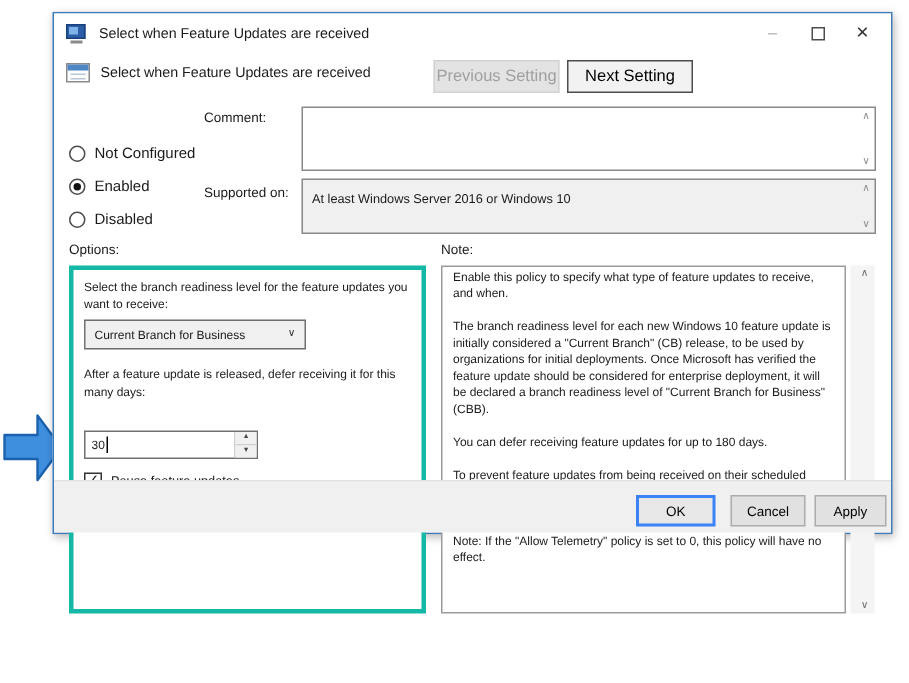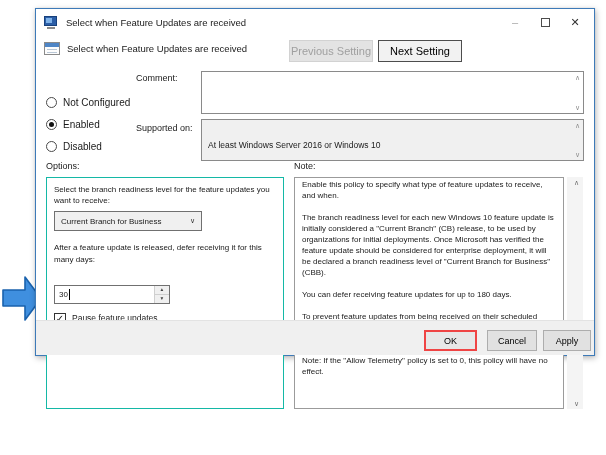--- a/index.html
+++ b/index.html
@@ -36,47 +36,47 @@
   .next-btn { left:342px; top:31px; background:#f2f2f2; color:#000; border:1px solid #4d4d4d; }
 
   
   .radio-row { position:absolute; left:10px; display:flex; gap:6px; font-size:10px;margin-top:24px; }
   .radio-circle { width:11px; height:11px; border:1px solid #4a4a4a; border-radius:50%; background:#fff; position:relative; flex:0 0 auto; }
   .radio-dot { position:absolute; left:2px; top:2px; width:5px; height:5px; border-radius:50%; background:#111; }
 
   
   .field-label { position:absolute; font-size:9px; }
   .comment-box { position:absolute; left:165px; top:62px; width:383px; height:43px; border:1px solid #8a8a8a; background:#fff; }
-  .supported-box { position:absolute; left:165px; top:110px; width:383px; height:37px; border:1px solid #8a8a8a; background:#f0f0f0; font-size:8.5px; padding:20px 6px; }
+  .supported-box { position:absolute; left:165px; top:110px; width:383px; height:37px; border:1px solid #8a8a8a; background:#f0f0f0; font-size:8.5px; padding:7px 6px; }
   .va { position:absolute; right:3px; font-size:7px; color:#8f8f8f; line-height:1; }
   .va.up { top:2px; } .va.down { bottom:2px; }
 
   
   .section-label { position:absolute; font-size:9px; }
-  .options-panel { position:absolute; left:10px; top:168px; width:238px; height:232px; border:1px solid #14b8a6; background:#fff; padding:6px 7px; font-size:8px; line-height:1.4; }
+  .options-panel { position:absolute; left:10px; top:168px; width:238px; height:232px; border:3px solid #14b8a6; background:#fff; padding:6px 7px; font-size:8px; line-height:1.4; }
   .combobox { margin-top:5px; width:148px; height:20px; border:1px solid #707070; background:#f0f0f0; display:flex; align-items:center; padding:0 6px; font-size:8px; }
   .combobox .chev { margin-left:auto; font-size:7px; color:#333; }
   .defer-prompt { margin-top:11px; }
   .spinbox { margin-top:20px; width:116px; height:19px; border:1px solid #707070; background:#fff; position:relative; display:flex; align-items:center; padding-left:4px; font-size:8px; }
   .caret-bar { width:1px; height:11px; background:#000; margin-left:1px; }
   .spin-btns { position:absolute; right:0; top:0; bottom:0; width:15px; display:flex; flex-direction:column; border-left:1px solid #cfcfcf; }
   .spin-btn { flex:1; background:#f0f0f0; display:flex; align-items:center; justify-content:center; font-size:5.5px; color:#444; }
   .spin-btn.up { border-bottom:1px solid #cfcfcf; }
   .checkbox-row { margin-top:9px; display:flex; align-items:center; gap:6px; font-size:8.5px; }
   .checkbox { width:12px; height:12px; border:1px solid #333; background:#fff; display:flex; align-items:center; justify-content:center; font-size:10px; line-height:1; color:#111; flex:0 0 auto; }
 
   .help-panel { position:absolute; left:258px; top:168px; width:290px; height:232px; }
   .help-text { position:absolute; left:0; top:0; width:270px; height:232px; border:1px solid #9b9b9b; background:#fff; padding:1px 7px; font-size:8px; line-height:11px; white-space:pre-wrap; overflow:hidden; }
   .help-scrollbar { position:absolute; left:273px; top:0; width:16px; height:232px; background:#f4f4f4; }
   .help-scrollbar .va { right:4px; color:#707070; }
 
   
   .footer { position:absolute; left:0; right:0; bottom:0; height:35px; background:#f0f0f0; border-top:1px solid #e3e3e3; }
   .footer-btn { position:absolute; top:9px; height:21px; font-size:9px; display:flex; align-items:center; justify-content:center; background:#e1e1e1; border:1px solid #adadad; color:#000; }
-  .ok-btn { left:388px; width:53px; border:2px solid #ef4444; background:#e7e7e7; }
+  .ok-btn { left:388px; width:53px; border:2px solid #3b82f6; background:#e7e7e7; }
   .cancel-btn { left:451px; width:50px; }
   .apply-btn { left:507px; width:48px; }
 
   
   .annot-arrow { position:absolute; left:2px; top:275px; width:41px; height:47px; }
 </style>
 </head>
 <body>
 
 <svg class="annot-arrow" viewBox="0 0 41 47">

